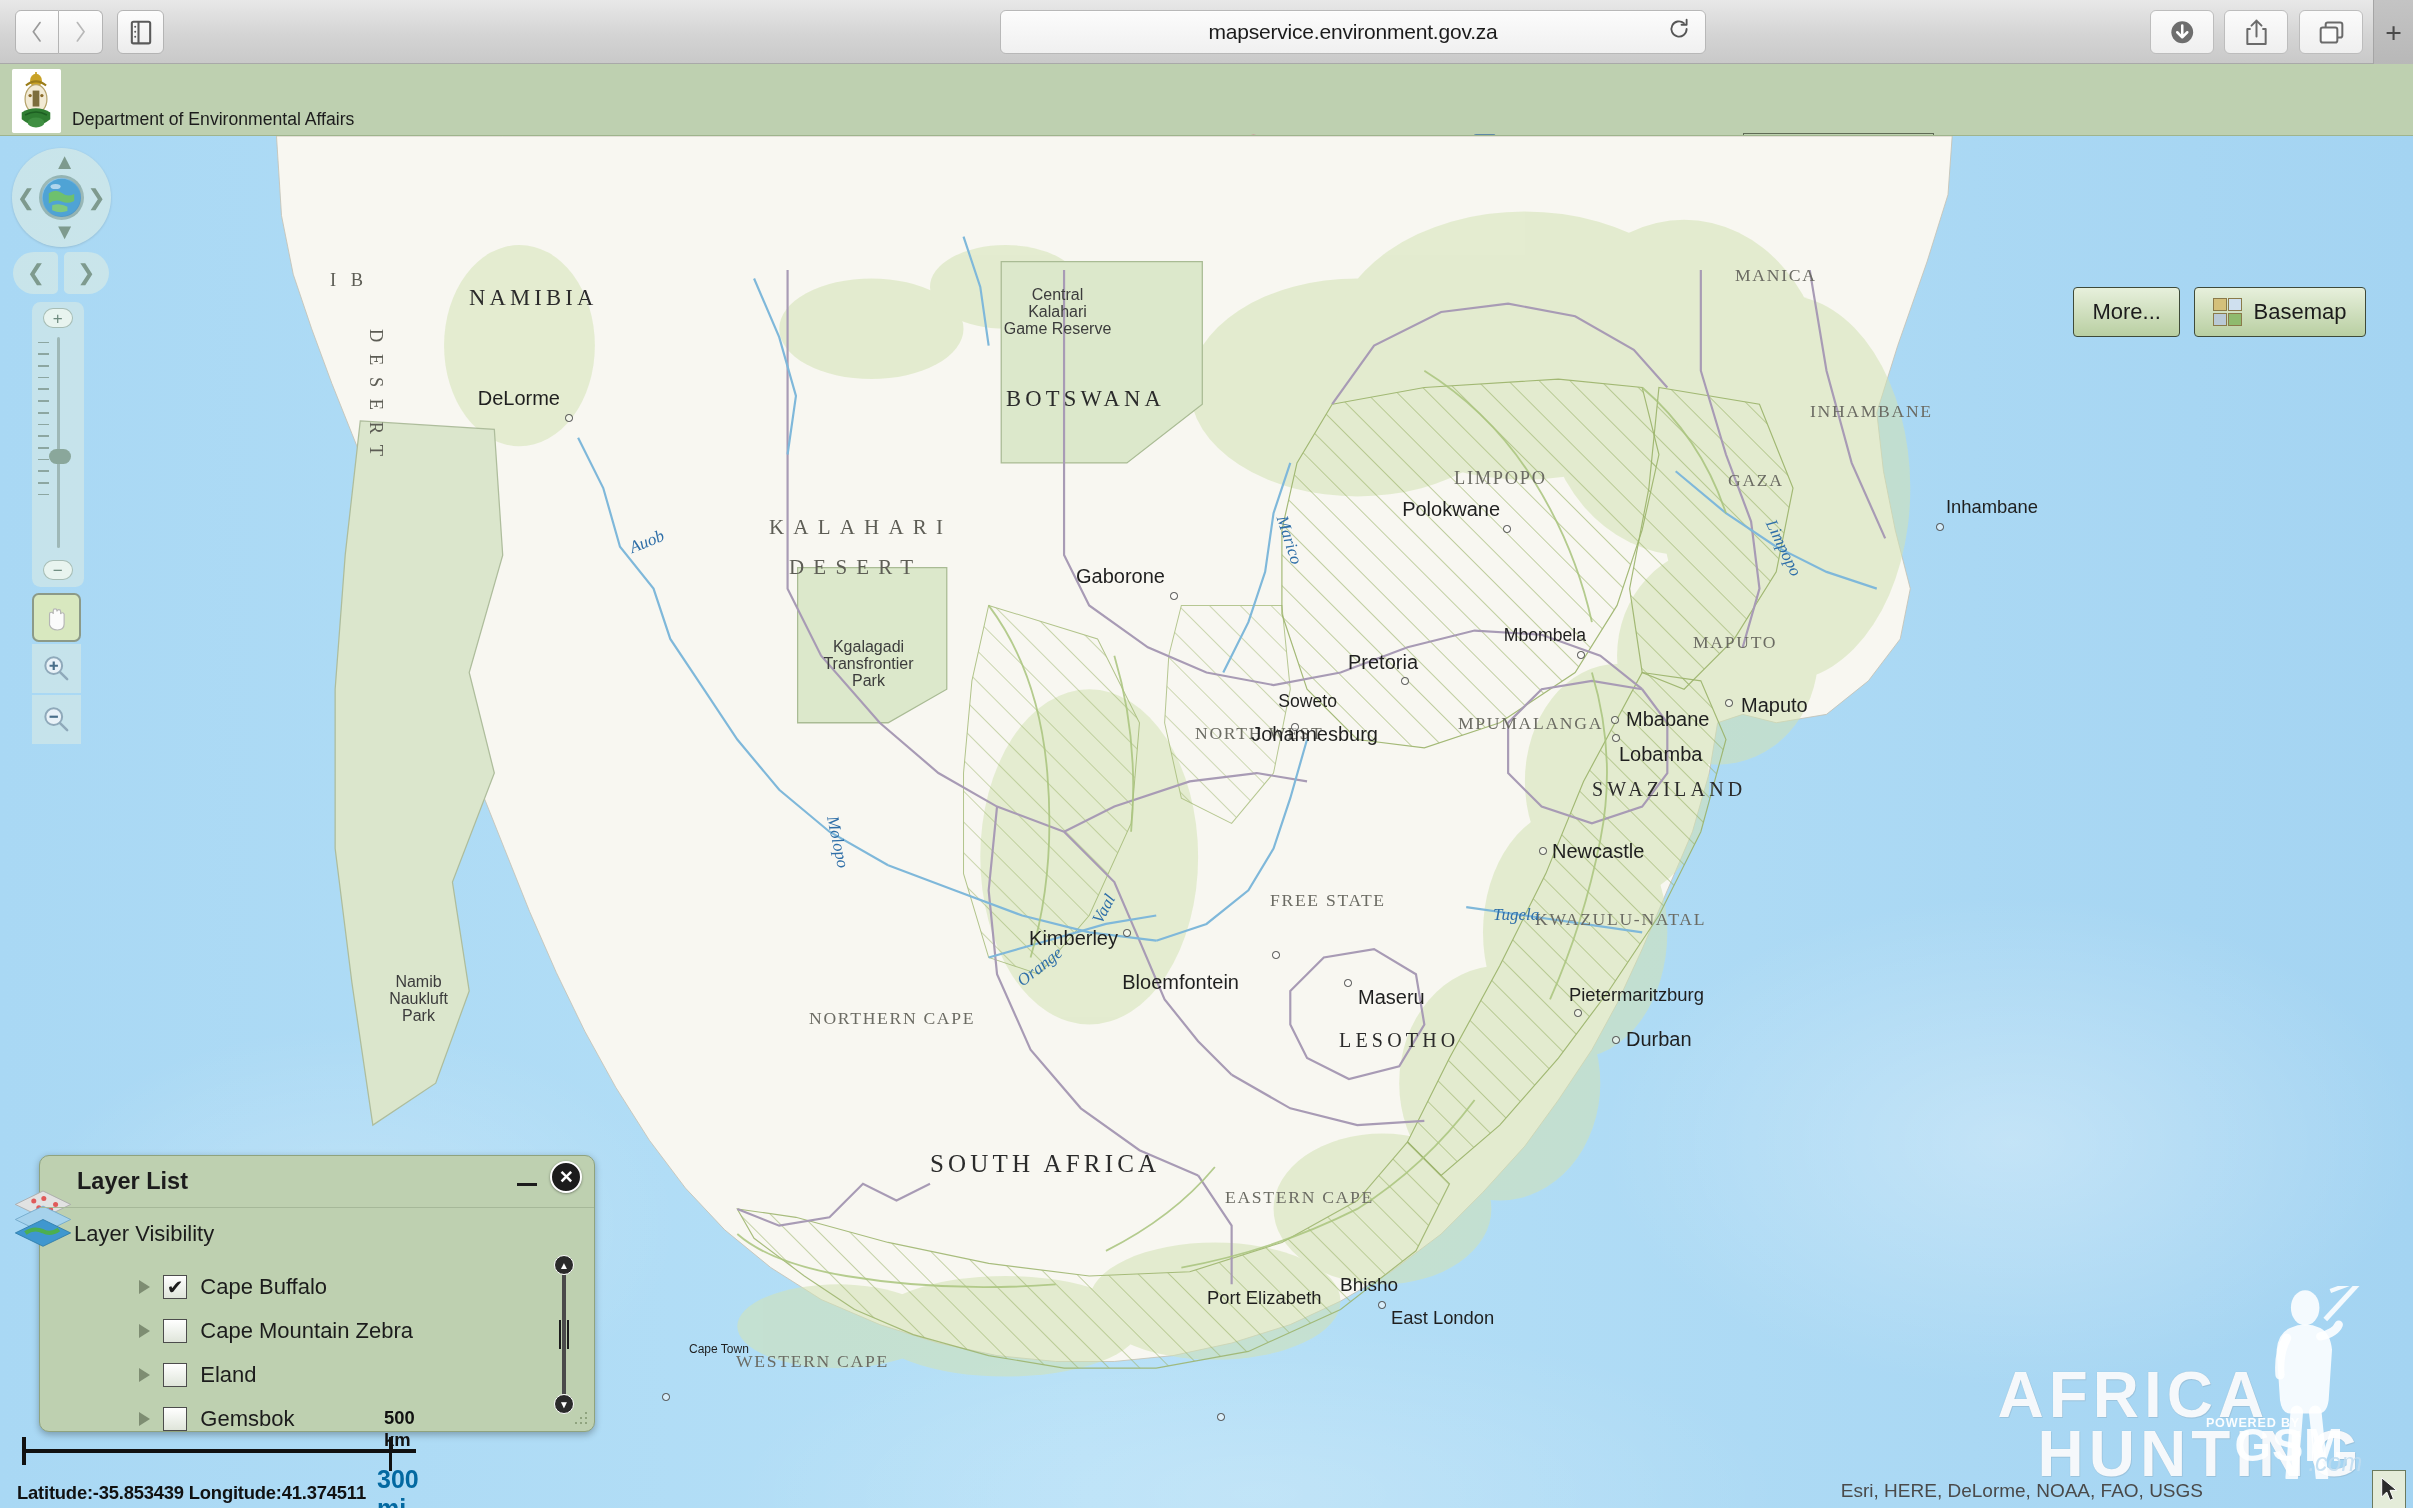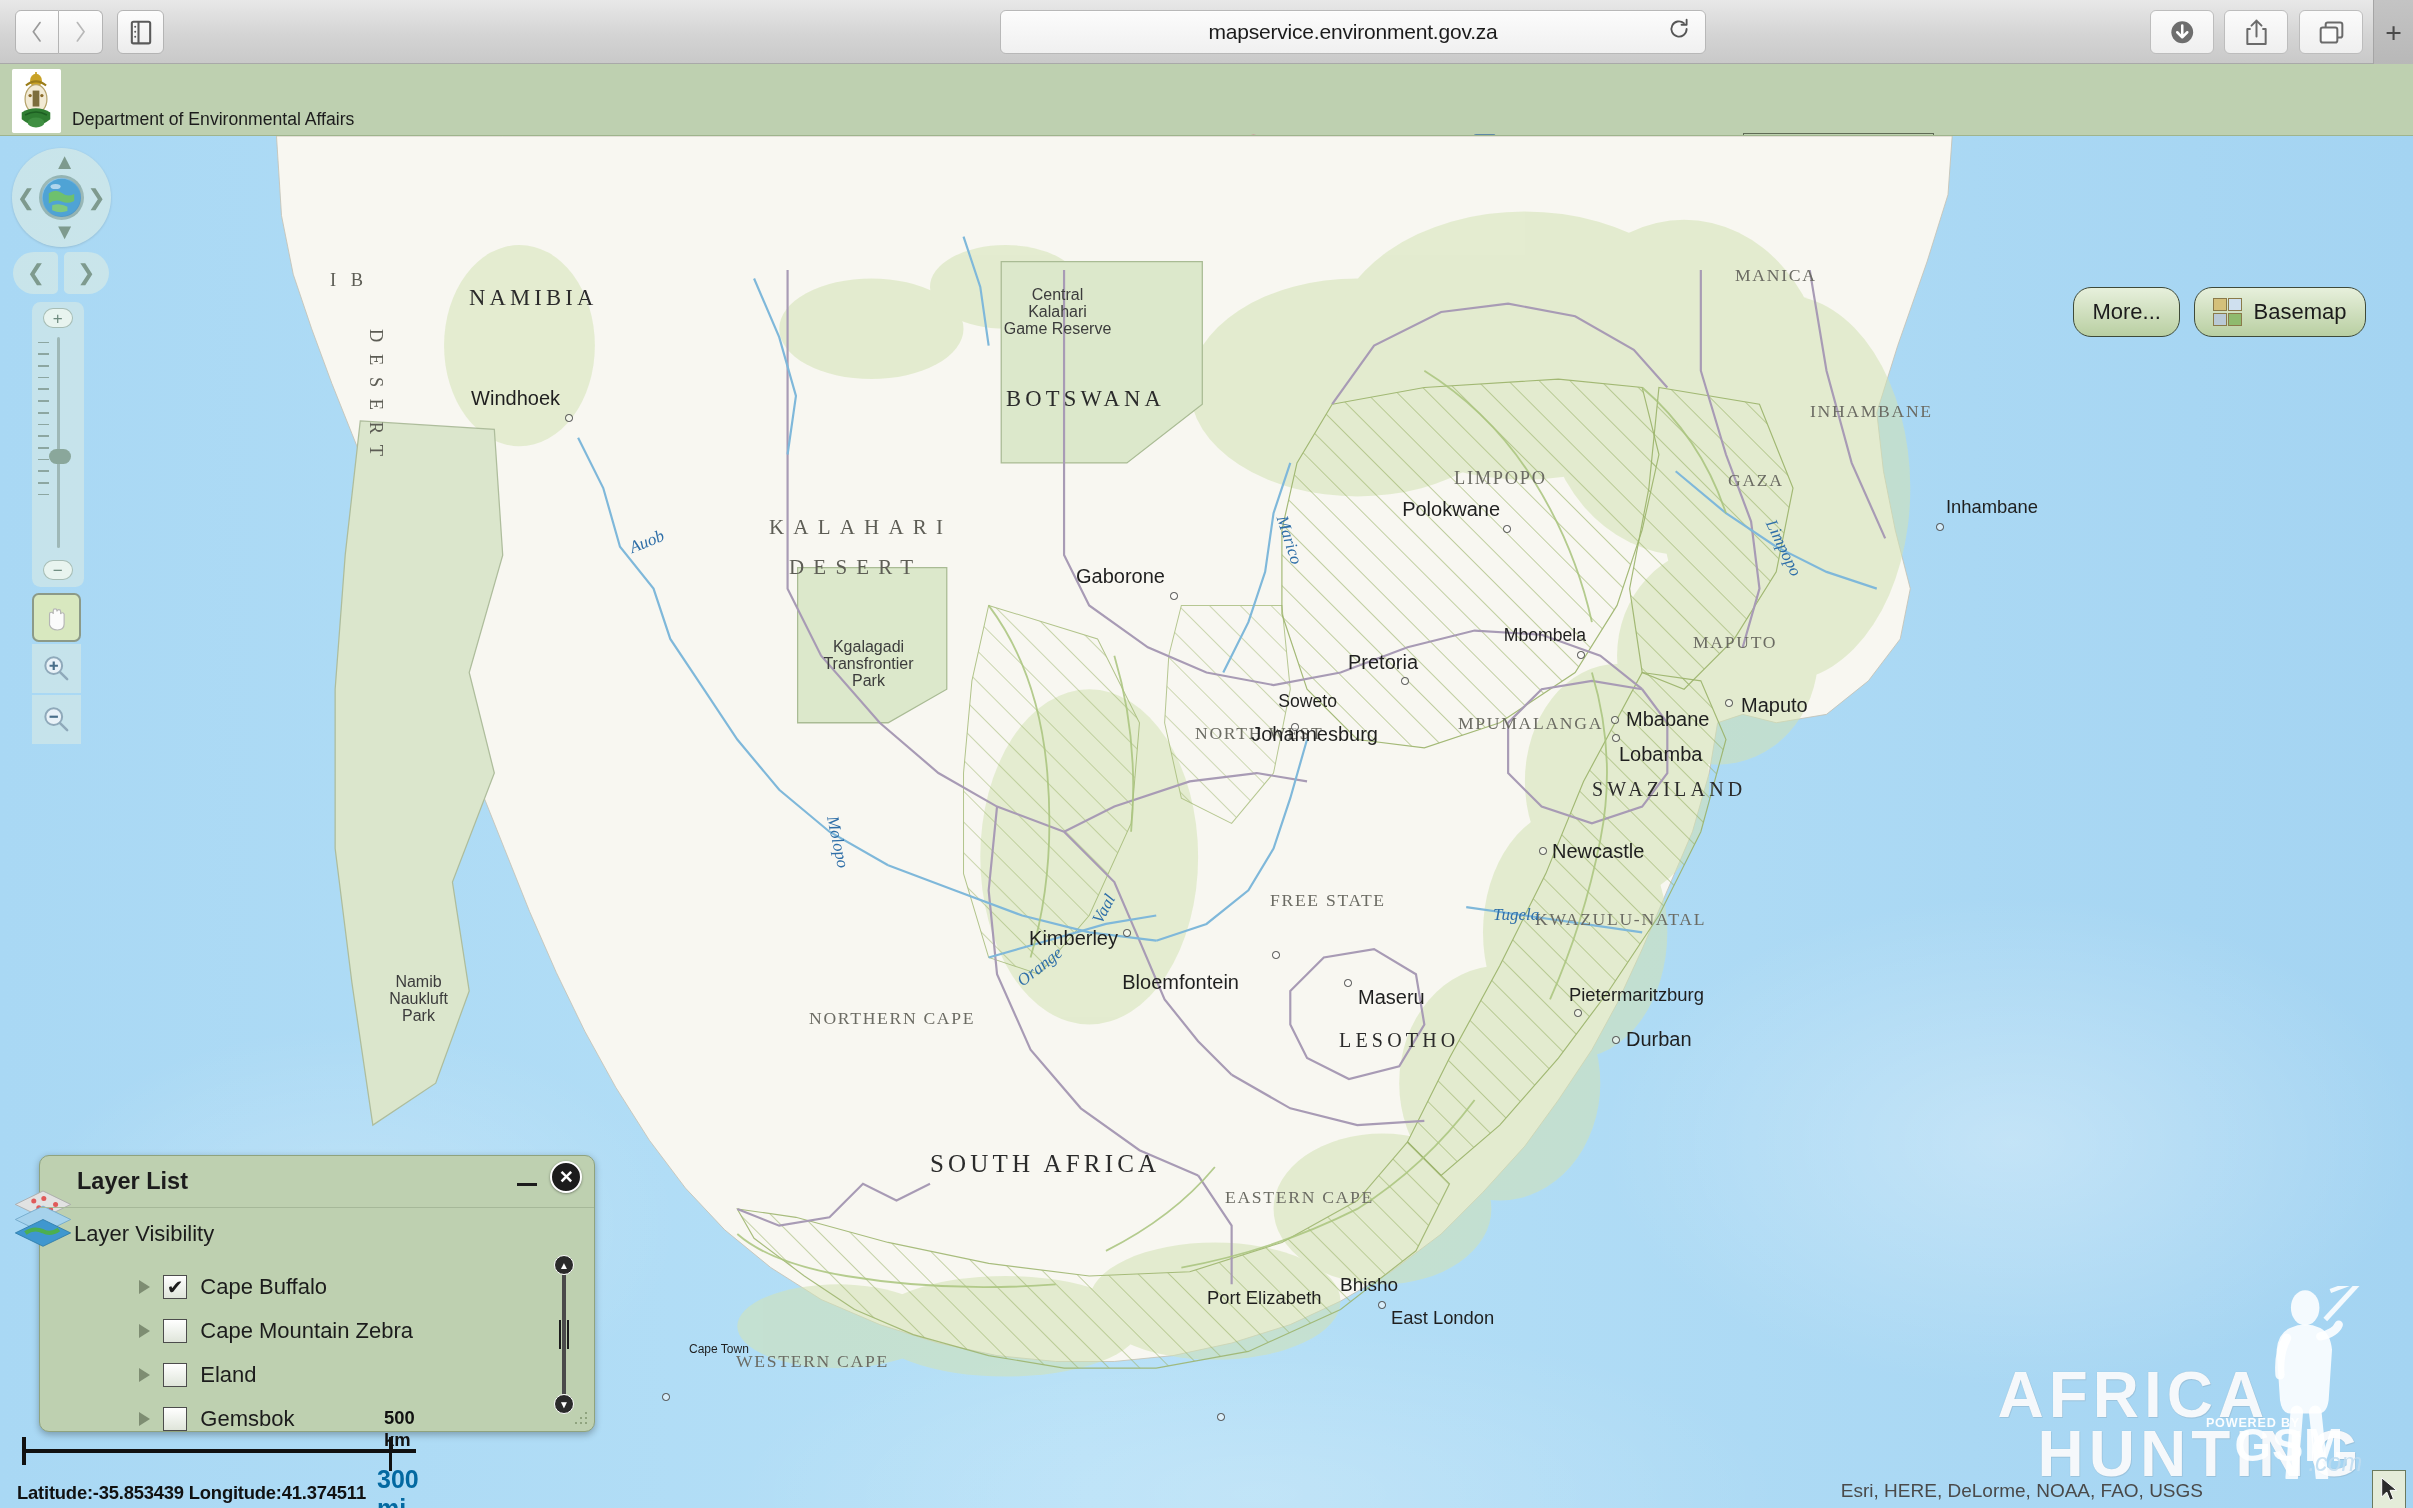--- a/index.html
+++ b/index.html
@@ -224,21 +224,21 @@
     background: rgba(226,238,226,.5);
     display: flex; align-items: center; justify-content: center;
   }
   .tool-btn.active {
     background: #d8e8bf;
     border: 2.5px solid #8c9a88; border-radius: 6.7px;
   }
 
   
   #more-button, #basemap-button {
-    position: absolute; height: 50px; border-radius: 18px;
+    position: absolute; height: 50px; border-radius: 4px;
     background: linear-gradient(to bottom, #e7f0dc, #b9cfa2);
     border: 1.7px solid #3e4a39;
     display: flex; align-items: center; justify-content: center;
     gap: 11.7px; padding: 0 18.4px;
     font-size: 22px; color: #1c1c1c;
   }
   #more-button { left: 2073px; top: 151px; }
   #basemap-button { left: 2194px; top: 151px; }
   #basemap-grid-icon {
     width: 28.5px; height: 28.5px;
@@ -686,21 +686,21 @@
   <div class="maplabel park-label" style="left:360px;top:838px;font-size:16px;width:117px">Namib<br>Naukluft<br>Park</div>
 
   <div class="maplabel river-label" style="left:629px;top:396px;font-size:17px;transform:rotate(-22deg)">Auob</div>
   <div class="maplabel river-label" style="left:811px;top:696px;font-size:17px;transform:rotate(78deg)">Molopo</div>
   <div class="maplabel river-label" style="left:1014px;top:821px;font-size:17px;transform:rotate(-38deg)">Orange</div>
   <div class="maplabel river-label" style="left:1089px;top:763px;font-size:17px;transform:rotate(-62deg)">Vaal</div>
   <div class="maplabel river-label" style="left:1264px;top:394px;font-size:17px;transform:rotate(72deg)">Marico</div>
   <div class="maplabel river-label" style="left:1753px;top:402px;font-size:17px;transform:rotate(64deg)">Limpopo</div>
   <div class="maplabel river-label" style="left:1493px;top:769px;font-size:17px">Tugela</div>
 
-  <div class="maplabel city-label" style="left:560px;top:251px;font-size:20px;transform:translateX(-100%)">Windhoek</div>
+  <div class="maplabel city-label" style="left:560px;top:251px;font-size:20px;transform:translateX(-100%)">DeLorme</div>
   <div class="city-dot" style="left:565px;top:278px"></div>
 
   <div class="maplabel city-label" style="left:1165px;top:429px;font-size:20px;transform:translateX(-100%)">Gaborone</div>
   <div class="city-dot" style="left:1170px;top:456px"></div>
 
   <div class="maplabel city-label" style="left:1500px;top:362px;font-size:20px;transform:translateX(-100%)">Polokwane</div>
   <div class="city-dot" style="left:1503px;top:389px"></div>
 
   <div class="maplabel city-label" style="left:1418px;top:515px;font-size:20px;transform:translateX(-100%)">Pretoria</div>
   <div class="city-dot" style="left:1401px;top:541px"></div>

